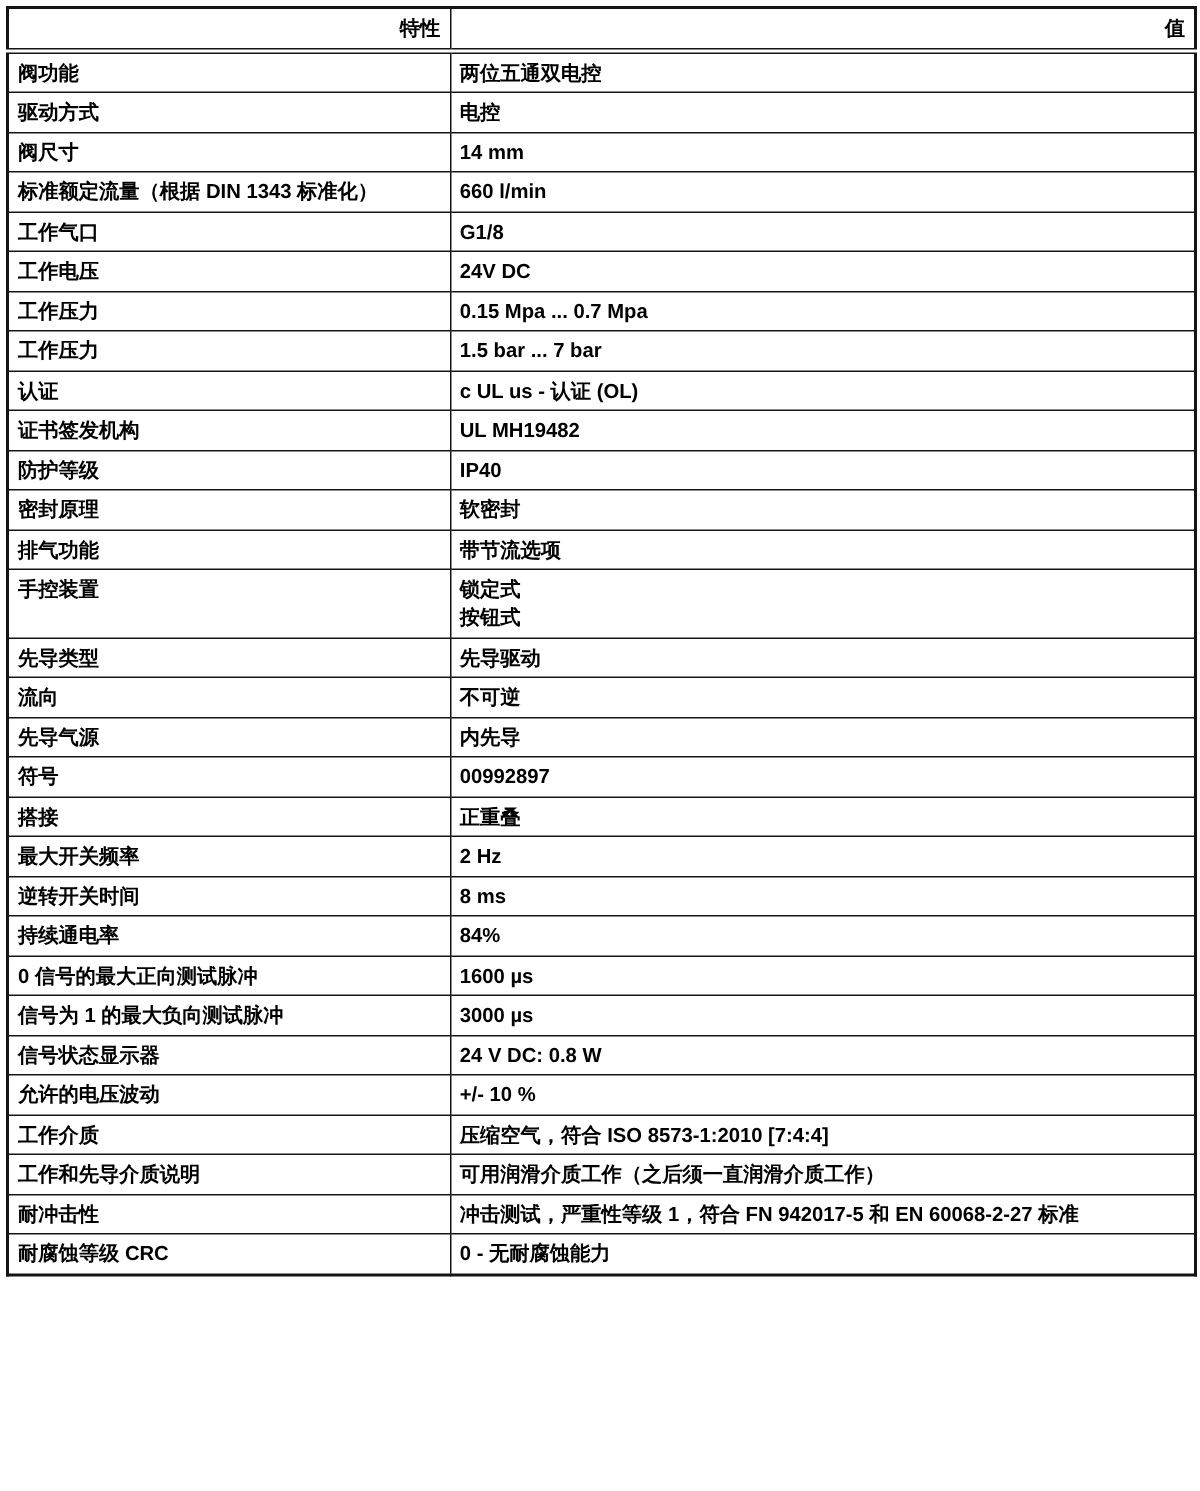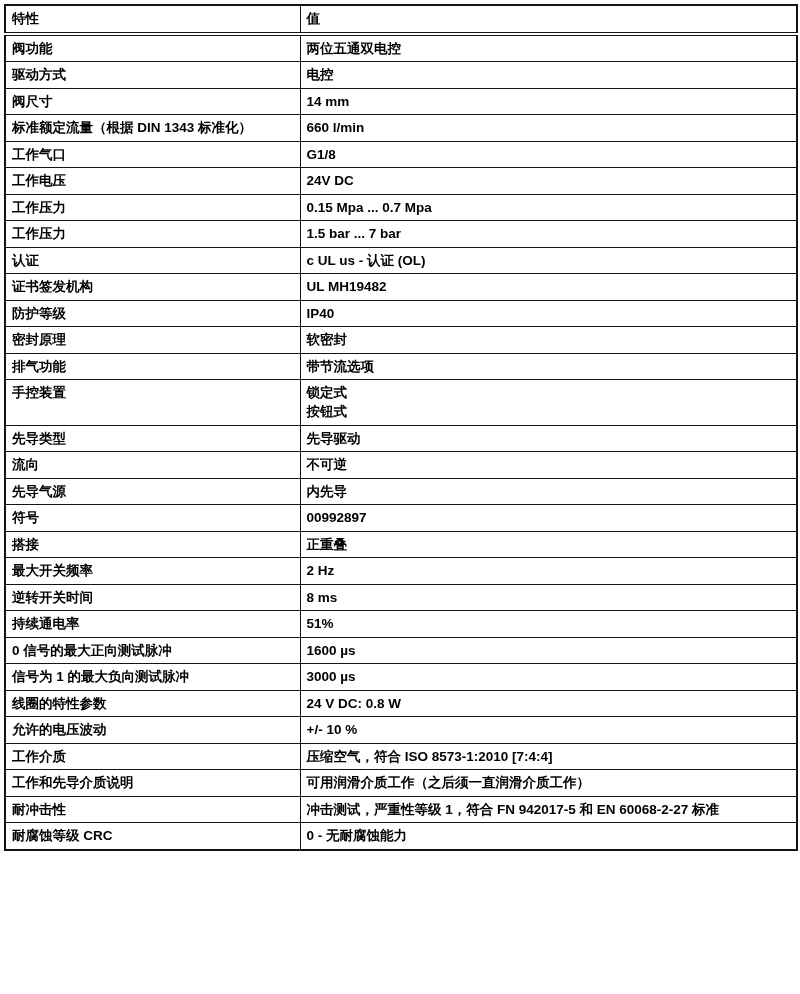--- a/index.html
+++ b/index.html
@@ -32,20 +32,21 @@
     font-weight: bold;
     line-height: 19px;
     padding: 3px 6px 3.5px 6px;
     text-align: left;
     vertical-align: top;
     white-space: pre-line;
     overflow: hidden;
   }
   table.spec-table thead th {
     border-bottom: 4px double #141414;
+    text-align: right;
   }
   col.col-property { width: 295px; }
   col.col-value    { width: 497px; }
 </style>
 </head>
 <body>
 
 <div class="page">
   <table class="spec-table">
     <colgroup>
@@ -139,32 +140,32 @@
         <tr>
     <td>最大开关频率</td>
     <td>2 Hz</td>
   </tr>
         <tr>
     <td>逆转开关时间</td>
     <td>8 ms</td>
   </tr>
         <tr>
     <td>持续通电率</td>
-    <td>51%</td>
+    <td>84%</td>
   </tr>
         <tr>
     <td>0 信号的最大正向测试脉冲</td>
     <td>1600 µs</td>
   </tr>
         <tr>
     <td>信号为 1 的最大负向测试脉冲</td>
     <td>3000 µs</td>
   </tr>
         <tr>
-    <td>线圈的特性参数</td>
+    <td>信号状态显示器</td>
     <td>24 V DC: 0.8 W</td>
   </tr>
         <tr>
     <td>允许的电压波动</td>
     <td>+/- 10 %</td>
   </tr>
         <tr>
     <td>工作介质</td>
     <td>压缩空气，符合 ISO 8573-1:2010 [7:4:4]</td>
   </tr>

